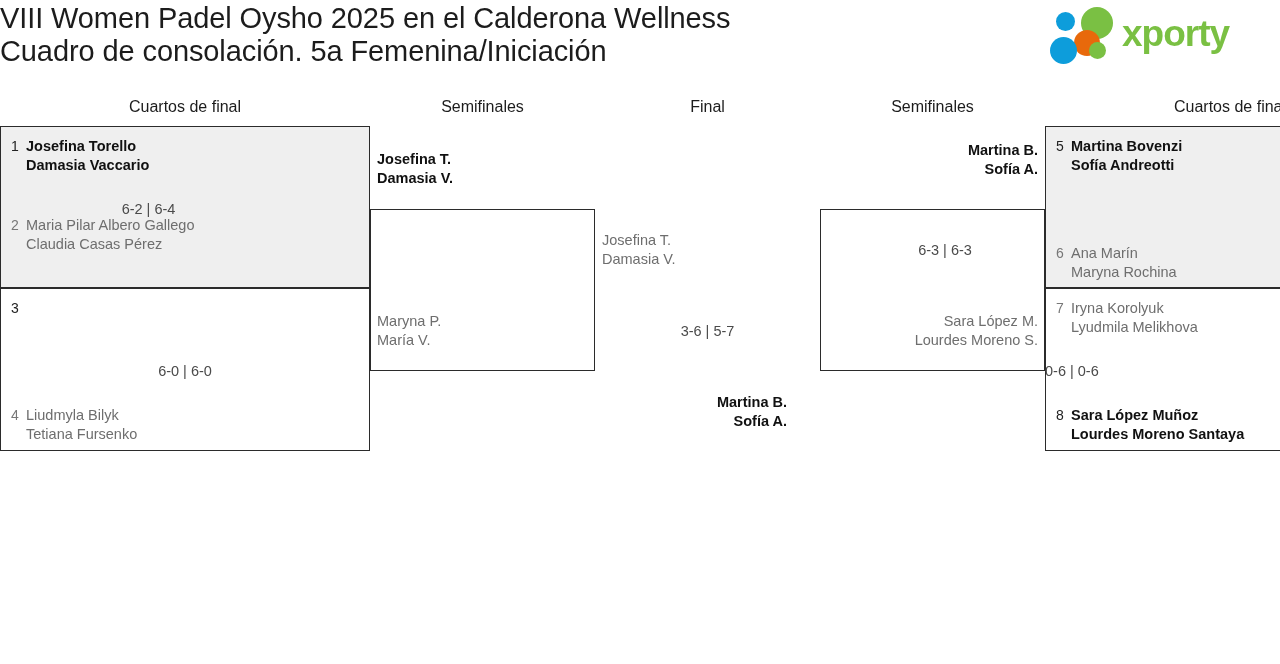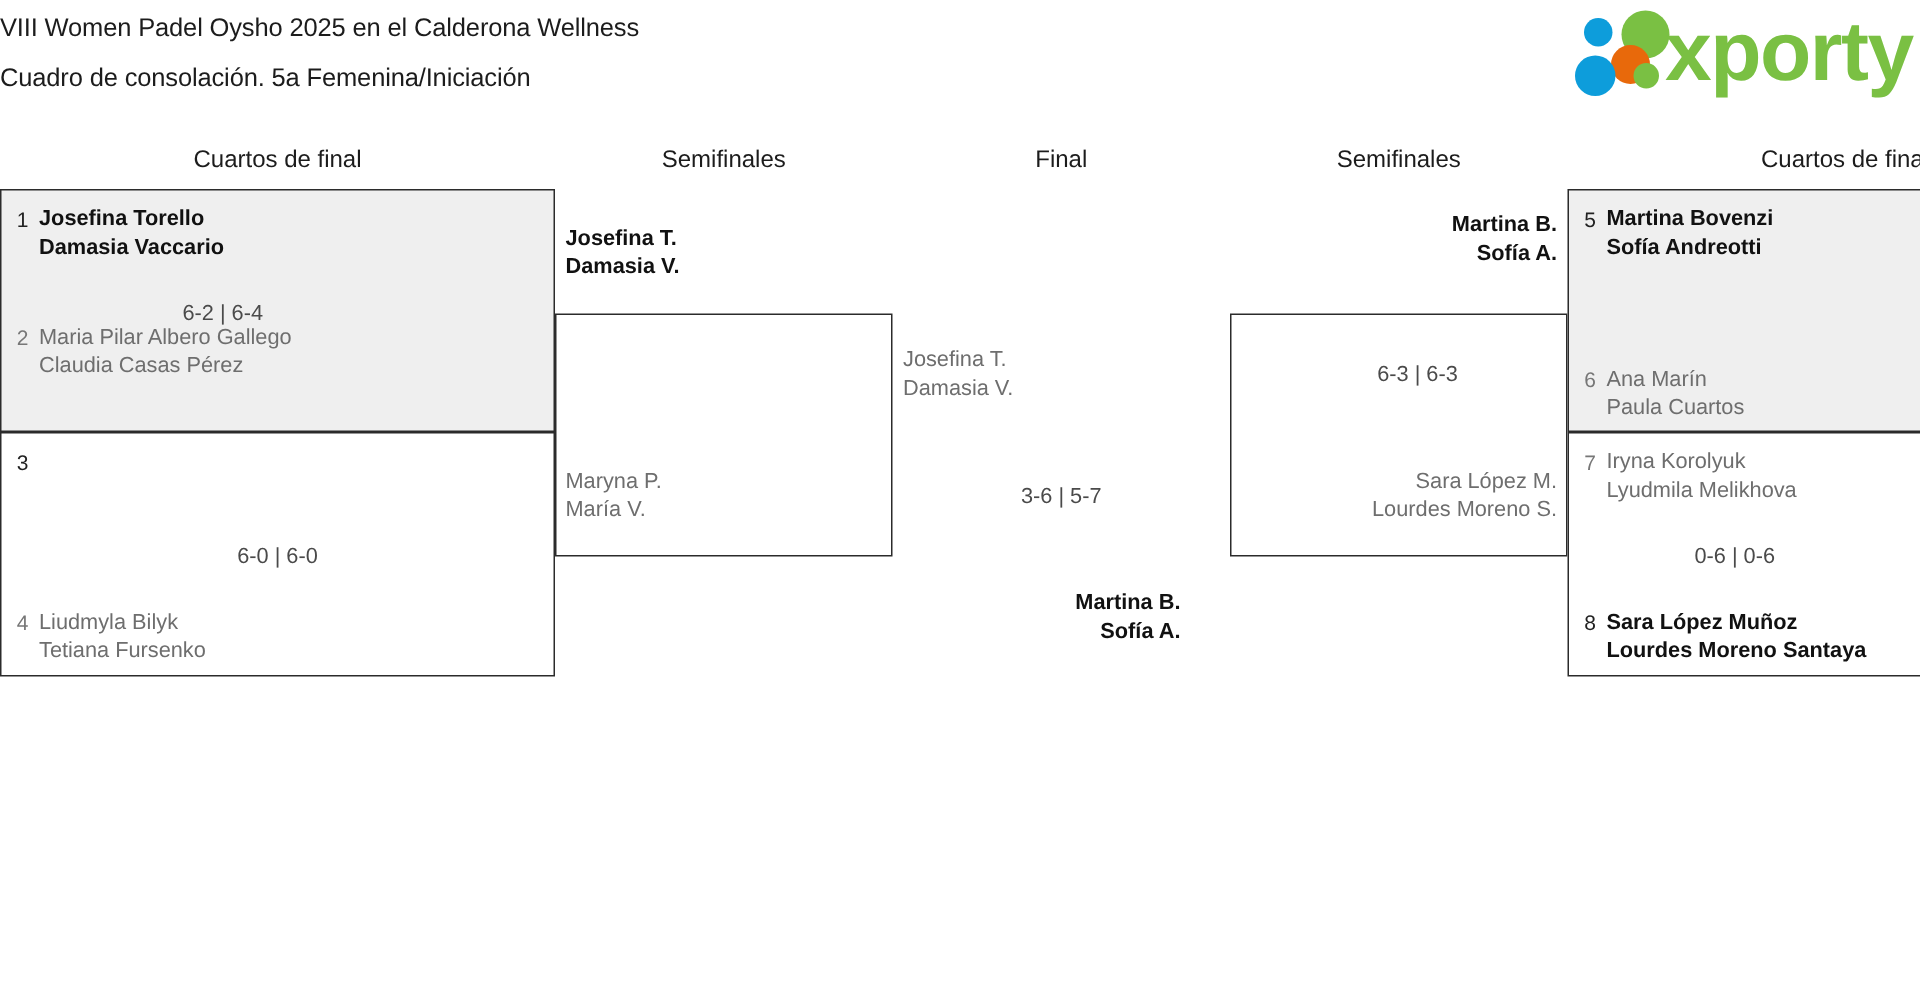--- a/index.html
+++ b/index.html
@@ -20,21 +20,21 @@
   }
 
   
   .title-block {
     position: absolute;
     left: 0px;
     top: 2px;
     width: 900px;
   }
   .title-line {
-    font-size: 17px;
+    font-size: 29px;
     line-height: 33px;
     color: #1c1c1c;
     letter-spacing: -0.1px;
     white-space: nowrap;
   }
 
   .logo {
     position: absolute;
     left: 1048px;
     top: 6px;
@@ -43,23 +43,23 @@
   }
   .logo-dots { position: absolute; left: 0; top: 0; width: 66px; height: 56px; }
   .dot { position: absolute; border-radius: 50%; }
   .dot-blue-sm  { left: 8px;  top: 6px;  width: 19px; height: 19px; background: #0d9ddb; }
   .dot-orange   { left: 26px; top: 24px; width: 26px; height: 26px; background: #e8690b; }
   .dot-green-lg { left: 33px; top: 1px;  width: 32px; height: 32px; background: #7ac043; }
   .dot-green-sm { left: 41px; top: 36px; width: 17px; height: 17px; background: #7ac043; }
   .dot-blue-lg  { left: 2px;  top: 31px; width: 27px; height: 27px; background: #0d9ddb; }
   .logo-word {
     position: absolute;
-    left: 62px;
+    left: 74px;
     top: -2px;
-    font-size: 56px;
+    font-size: 37px;
     line-height: 60px;
     font-weight: bold;
     color: #7ac043;
     letter-spacing: -1px;
   }
 
   
   .round-head {
     position: absolute;
     top: 96px;
@@ -148,21 +148,21 @@
   .score {
     position: absolute;
     font-size: 14.5px;
     line-height: 19px;
     color: #4a4a4a;
     white-space: nowrap;
   }
   .sc-qf-l1 { left: 0px;   top: 200px; width: 297px; text-align: center; }
   .sc-qf-l2 { left: 0px;   top: 362px; width: 370px; text-align: center; }
   .sc-qf-r1 { left: 1045px; top: 200px; width: 223px; text-align: right; }
-  .sc-qf-r2 { left: 1045px; top: 362px; width: 223px; text-align: center; }
+  .sc-qf-r2 { left: 1045px; top: 362px; width: 223px; text-align: left; }
   .sc-sf-l  { left: 370px;  top: 241px; width: 225px; text-align: center; }
   .sc-sf-r  { left: 820px;  top: 241px; width: 250px; text-align: center; }
   .sc-final { left: 595px;  top: 322px; width: 225px; text-align: center; }
 </style>
 </head>
 <body>
 
 <div class="page">
 
   <div class="title-block">
@@ -267,21 +267,21 @@
     <span class="seed">5</span>
     <span class="names">
       <div>Martina Bovenzi</div>
       <div>Sofía Andreotti</div>
     </span>
   </div>
   <div class="team loser t-qf-r1-b">
     <span class="seed">6</span>
     <span class="names">
       <div>Ana Marín</div>
-      <div>Paula Cuartos</div>
+      <div>Maryna Rochina</div>
     </span>
   </div>
 
   <div class="team loser t-qf-r2-a">
     <span class="seed">7</span>
     <span class="names">
       <div>Iryna Korolyuk</div>
       <div>Lyudmila Melikhova</div>
     </span>
   </div>

